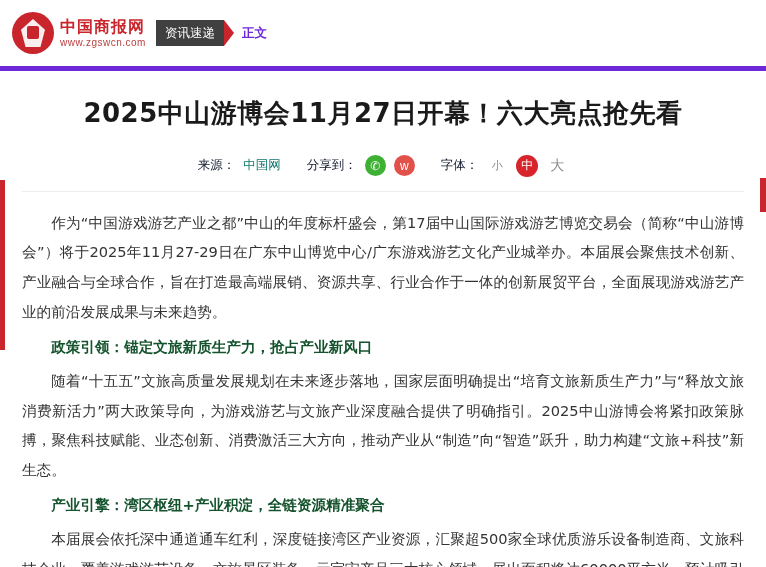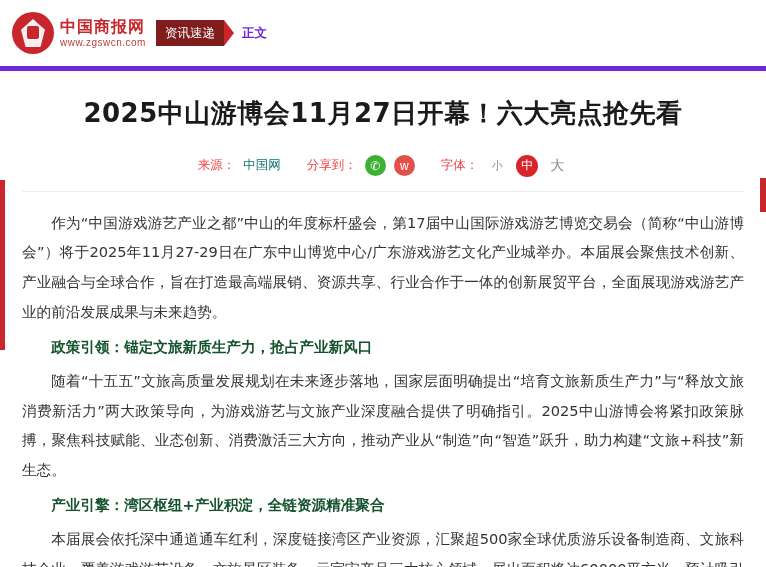--- a/index.html
+++ b/index.html
@@ -74,21 +74,21 @@
     margin-top: 3px;
   }
   .crumb {
     margin-left: 10px;
     display: flex;
     align-items: stretch;
     height: 26px;
     font-size: 12.5px;
   }
   .crumb-tab {
-    background: #7f1d1d;
+    background: #404040;
     color: #ffffff;
     padding: 0 9px;
     display: flex;
     align-items: center;
     position: relative;
   }
   .crumb-tab::after {
     content: "";
     position: absolute;
     right: -10px; top: 0;
@@ -126,21 +126,21 @@
     margin-top: 24px;
     display: flex;
     justify-content: center;
     align-items: center;
     gap: 26px;
     font-size: 12.5px;
     color: #8a8a8a;
     padding-bottom: 14px;
   }
   .meta-group { display: flex; align-items: center; gap: 8px; }
-  .meta-label { color: #ef4444; }
+  .meta-label { color: #0f172a; }
   .meta-value { color: #0f766e; }
   .font-opt {
     width: 22px; height: 22px;
     border-radius: 50%;
     display: flex; align-items: center; justify-content: center;
     color: #8a8a8a;
     cursor: pointer;
   }
   .font-opt.small { font-size: 11px; }
   .font-opt.medium {

